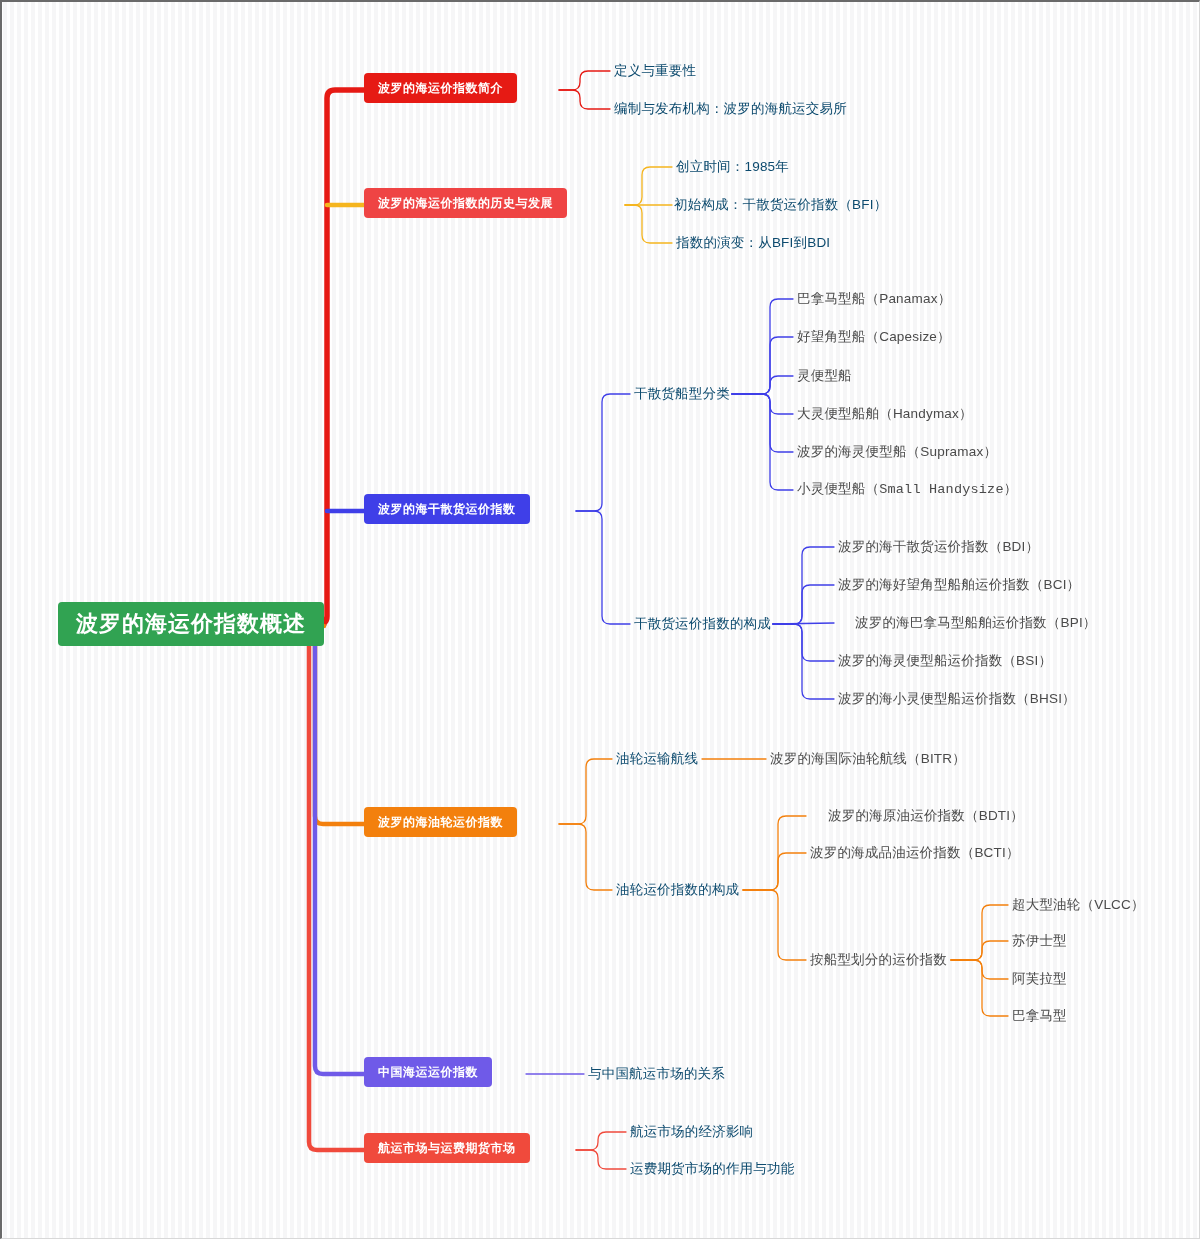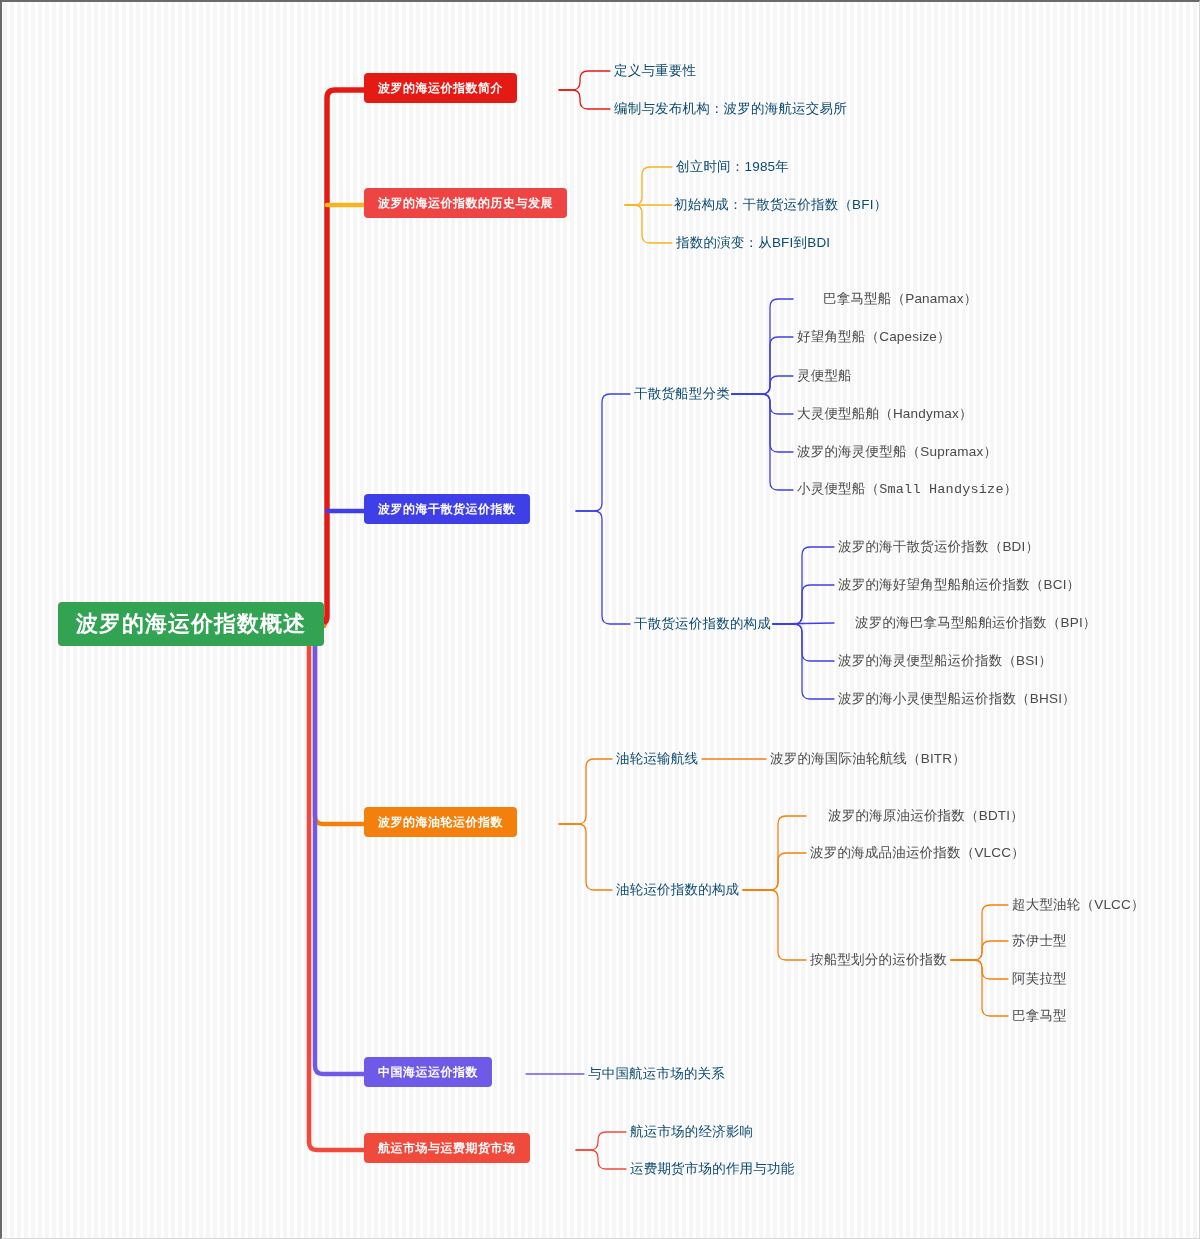--- a/index.html
+++ b/index.html
@@ -106,38 +106,38 @@
       <div class="node root" style="background: rgb(49, 163, 82); left: 56px; top: 600px;">波罗的海运价指数概述</div>
       <div class="node l1" style="background: rgb(230, 26, 20); left: 362px; top: 71px;">波罗的海运价指数简介</div>
       <div class="node leaf l2" style="left: 612px; top: 62px;">定义与重要性</div>
       <div class="node leaf l2" style="left: 612px; top: 100px;">编制与发布机构：波罗的海航运交易所</div>
       <div class="node l1" style="background: #ef4444; left: 362px; top: 186px;">波罗的海运价指数的历史与发展</div>
       <div class="node leaf l2" style="left: 674px; top: 158px;">创立时间：1985年</div>
       <div class="node leaf l2" style="left: 672px; top: 196px;">初始构成：干散货运价指数（BFI）</div>
       <div class="node leaf l2" style="left: 674px; top: 234px;">指数的演变：从BFI到BDI</div>
       <div class="node l1" style="background: rgb(63, 63, 232); left: 362px; top: 492px;">波罗的海干散货运价指数</div>
       <div class="node leaf l2" style="left: 632px; top: 385px;">干散货船型分类</div>
-      <div class="node leaf l3" style="left: 795px; top: 290px; margin-left: 26px;">巴拿马型船（Panamax）</div>
+      <div class="node leaf l3" style="left: 795px; top: 290px;">巴拿马型船（Panamax）</div>
       <div class="node leaf l3" style="left: 795px; top: 328px;">好望角型船（Capesize）</div>
       <div class="node leaf l3" style="left: 795px; top: 367px;">灵便型船</div>
       <div class="node leaf l3" style="left: 795px; top: 405px;">大灵便型船舶（Handymax）</div>
       <div class="node leaf l3" style="left: 795px; top: 443px;">波罗的海灵便型船（Supramax）</div>
       <div class="node leaf l3" style="left: 795px; top: 481px; font-family: Liberation Mono, monospace;">小灵便型船（Small Handysize）</div>
       <div class="node leaf l2" style="left: 632px; top: 615px;">干散货运价指数的构成</div>
       <div class="node leaf l3" style="left: 836px; top: 538px;">波罗的海干散货运价指数（BDI）</div>
       <div class="node leaf l3" style="left: 836px; top: 576px;">波罗的海好望角型船舶运价指数（BCI）</div>
       <div class="node leaf l3" style="left: 836px; top: 614px; margin-left: 17px;">波罗的海巴拿马型船舶运价指数（BPI）</div>
       <div class="node leaf l3" style="left: 836px; top: 652px;">波罗的海灵便型船运价指数（BSI）</div>
       <div class="node leaf l3" style="left: 836px; top: 690px;">波罗的海小灵便型船运价指数（BHSI）</div>
       <div class="node l1" style="background: rgb(243, 128, 13); left: 362px; top: 805px;">波罗的海油轮运价指数</div>
       <div class="node leaf l2" style="left: 614px; top: 750px;">油轮运输航线</div>
       <div class="node leaf l3" style="left: 768px; top: 750px;">波罗的海国际油轮航线（BITR）</div>
       <div class="node leaf l2" style="left: 614px; top: 881px;">油轮运价指数的构成</div>
       <div class="node leaf l3" style="left: 808px; top: 807px; margin-left: 18px;">波罗的海原油运价指数（BDTI）</div>
-      <div class="node leaf l3" style="left: 808px; top: 844px;">波罗的海成品油运价指数（VLCC）</div>
+      <div class="node leaf l3" style="left: 808px; top: 844px;">波罗的海成品油运价指数（BCTI）</div>
       <div class="node leaf l3" style="left: 808px; top: 951px;">按船型划分的运价指数</div>
       <div class="node leaf l3" style="left: 1010px; top: 896px;">超大型油轮（VLCC）</div>
       <div class="node leaf l3" style="left: 1010px; top: 932px;">苏伊士型</div>
       <div class="node leaf l3" style="left: 1010px; top: 970px;">阿芙拉型</div>
       <div class="node leaf l3" style="left: 1010px; top: 1007px;">巴拿马型</div>
       <div class="node l1" style="background: rgb(111, 90, 232); left: 362px; top: 1055px;">中国海运运价指数</div>
       <div class="node leaf l2" style="left: 586px; top: 1065px;">与中国航运市场的关系</div>
       <div class="node l1" style="background: rgb(240, 74, 60); left: 362px; top: 1131px;">航运市场与运费期货市场</div>
       <div class="node leaf l2" style="left: 628px; top: 1123px;">航运市场的经济影响</div>
       <div class="node leaf l2" style="left: 628px; top: 1160px;">运费期货市场的作用与功能</div>

